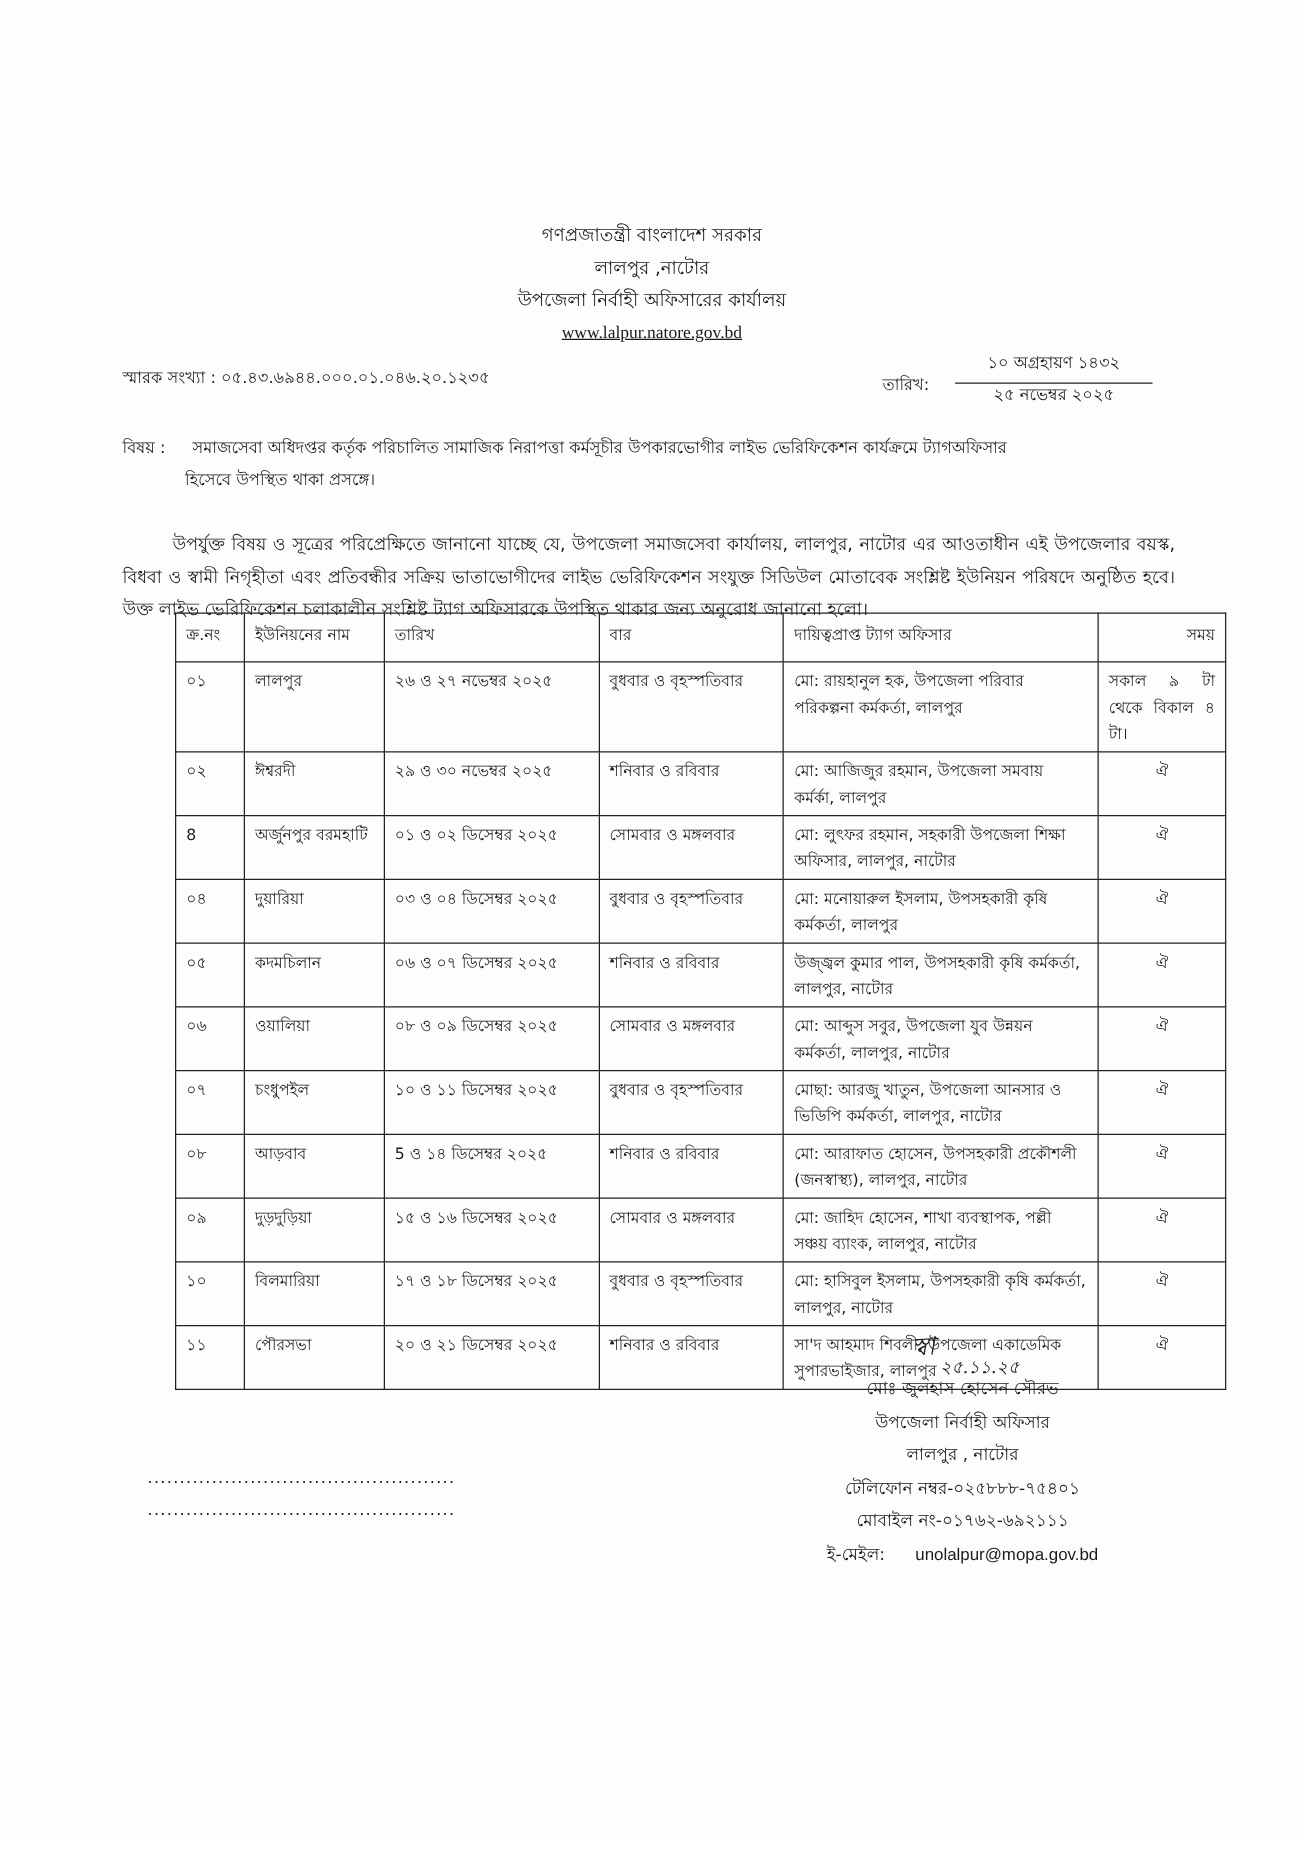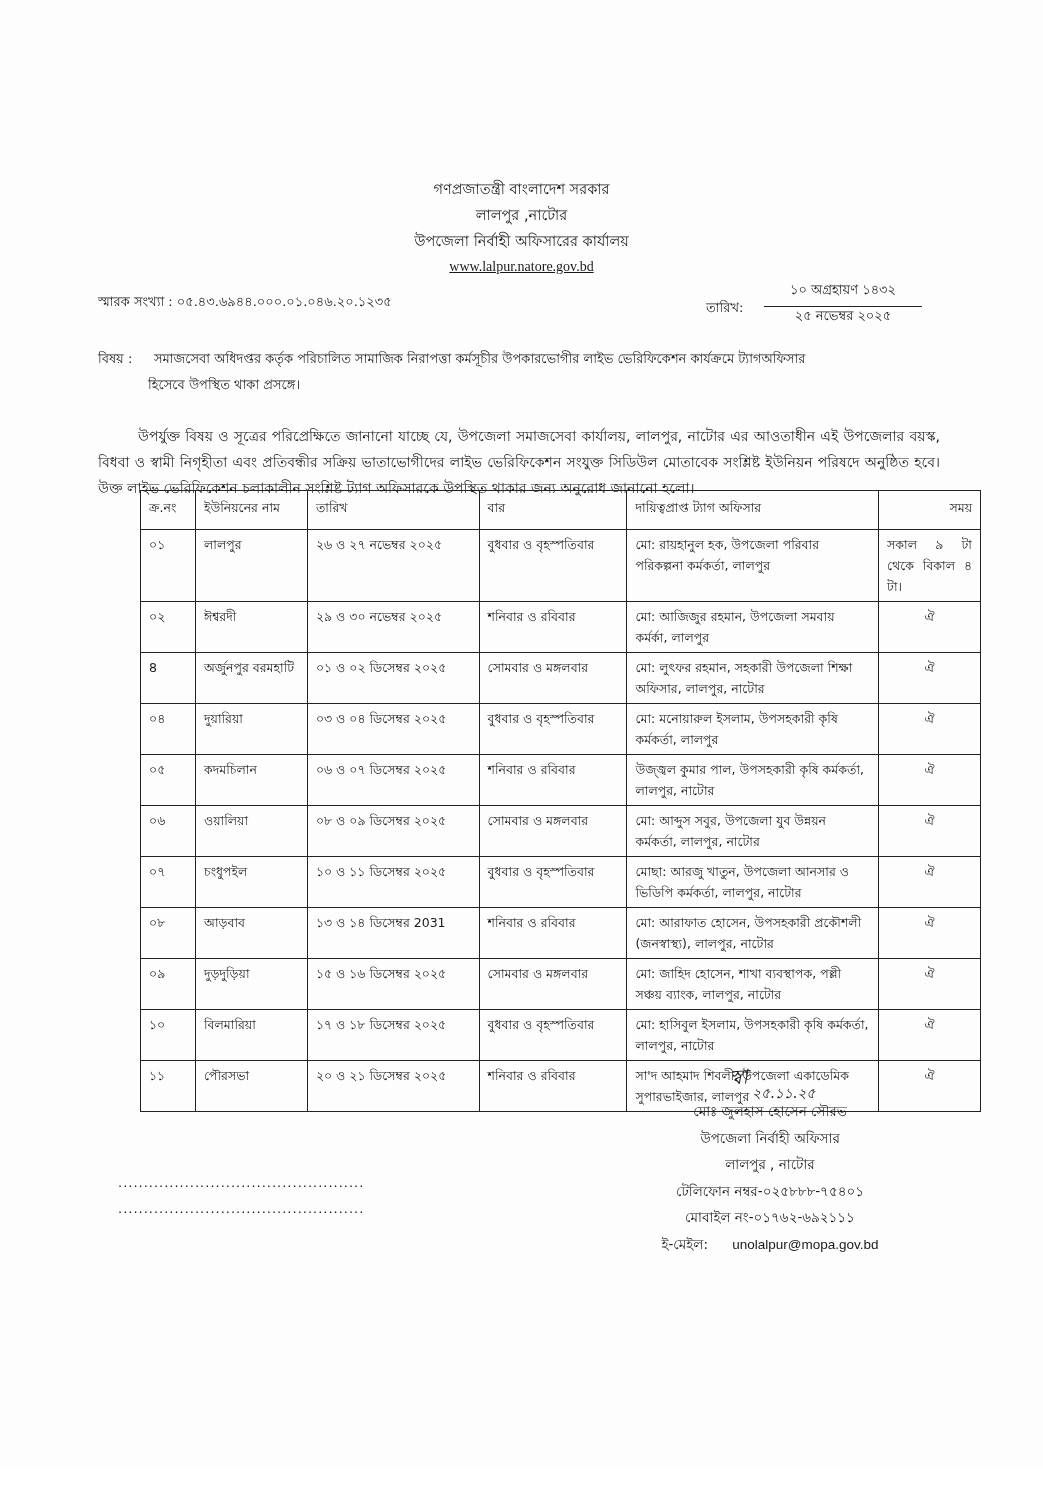--- a/index.html
+++ b/index.html
@@ -140,21 +140,21 @@
           <td>০৭</td>
           <td>চংধুপইল</td>
           <td>১০ ও ১১ ডিসেম্বর ২০২৫</td>
           <td>বুধবার ও বৃহস্পতিবার</td>
           <td>মোছা: আরজু খাতুন, উপজেলা আনসার ও ভিডিপি কর্মকর্তা, লালপুর, নাটোর</td>
           <td class="time">ঐ</td>
         </tr>
         <tr>
           <td>০৮</td>
           <td>আড়বাব</td>
-          <td>১৩ ও ১৪ ডিসেম্বর 2031</td>
+          <td>5 ও ১৪ ডিসেম্বর ২০২৫</td>
           <td>শনিবার ও রবিবার</td>
           <td>মো: আরাফাত হোসেন, উপসহকারী প্রকৌশলী (জনস্বাস্থ্য), লালপুর, নাটোর</td>
           <td class="time">ঐ</td>
         </tr>
         <tr>
           <td>০৯</td>
           <td>দুড়দুড়িয়া</td>
           <td>১৫ ও ১৬ ডিসেম্বর ২০২৫</td>
           <td>সোমবার ও মঙ্গলবার</td>
           <td>মো: জাহিদ হোসেন, শাখা ব্যবস্থাপক, পল্লী সঞ্চয় ব্যাংক, লালপুর, নাটোর</td>

